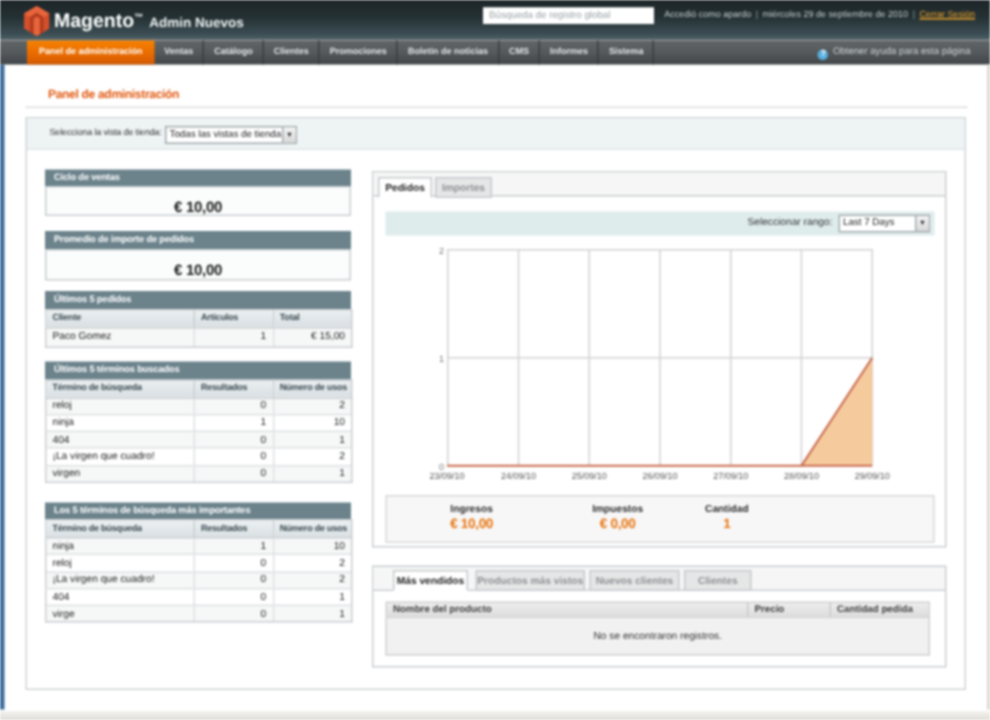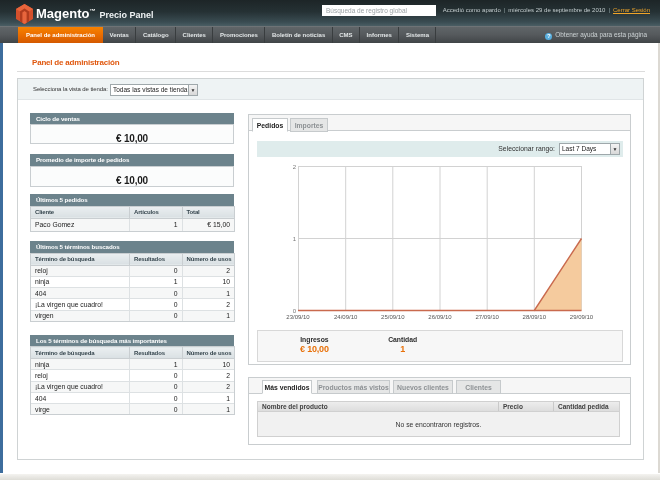--- a/index.html
+++ b/index.html
@@ -120,21 +120,21 @@
 <body>
 <div id="page">
 
   <div class="abs" id="hdr"></div>
   <svg class="abs" style="left:16px; top:4px;" width="17" height="20" viewBox="0 0 17 20">
     <path d="M8.5 0 L17 5 L17 15 L8.5 20 L0 15 L0 5 Z" fill="#d4502c"></path>
     <path d="M8.5 0 L17 5 L13 7.5 L8.5 4.5 L4 7.5 L0 5 Z" fill="#e8653c"></path>
     <path d="M8.5 4.5 L13 7.5 L13 17.3 L8.5 20 L4 17.3 L4 7.5 Z" fill="#b03c1e"></path>
     <path d="M8.5 7 L10.6 8.4 L10.6 18.7 L8.5 20 L6.4 18.7 L6.4 8.4 Z" fill="#e8653c"></path>
   </svg>
-  <div class="abs" id="brand">Magento<span style="font-size:6px; vertical-align:5px;">™</span><span class="ap">Precio Panel</span></div>
+  <div class="abs" id="brand">Magento<span style="font-size:6px; vertical-align:5px;">™</span><span class="ap">Admin Nuevos</span></div>
   <div class="abs" id="hsearch">Búsqueda de registro global</div>
   <div class="abs" id="hright">Accedió como apardo<span class="sep">|</span>miércoles 29 de septiembre de 2010<span class="sep">|</span><span class="out">Cerrar Sesión</span></div>
 
   <div class="abs" id="nav">
       <div style="white-space:nowrap;"><span class="nitem first">Panel de administración</span><span class="nitem">Ventas</span><span class="nitem">Catálogo</span><span class="nitem">Clientes</span><span class="nitem">Promociones</span><span class="nitem">Boletín de noticias</span><span class="nitem">CMS</span><span class="nitem">Informes</span><span class="nitem">Sistema</span></div>
     <span id="nhelp"><span class="hicon">?</span>Obtener ayuda para esta página</span>
   </div>
 
   <div class="abs" id="lstrip"></div>
   <div class="abs" id="rstrip"></div>
@@ -304,20 +304,24 @@
       <text x="251.3" y="159">28/09/10</text>
       <text x="298.5" y="159">29/09/10</text>
     </g>
   </svg>
 
   <div class="abs" id="totals">
     <div class="cell c1">
         <div class="tl">Ingresos</div>
         <div class="tv">€ 10,00</div>
       </div>
+    <div class="cell c2">
+        <div class="tl">Impuestos</div>
+        <div class="tv">€ 0,00</div>
+      </div>
     <div class="cell c4 qty">
         <div class="tl">Cantidad</div>
         <div class="tv">1</div>
       </div>
   </div>
 
   <div class="abs card" id="card2">
       <div class="tstrip"></div>
     </div>
   <div class="abs tab on" style="left:262px; top:380px; width:50px;">Más vendidos</div>

